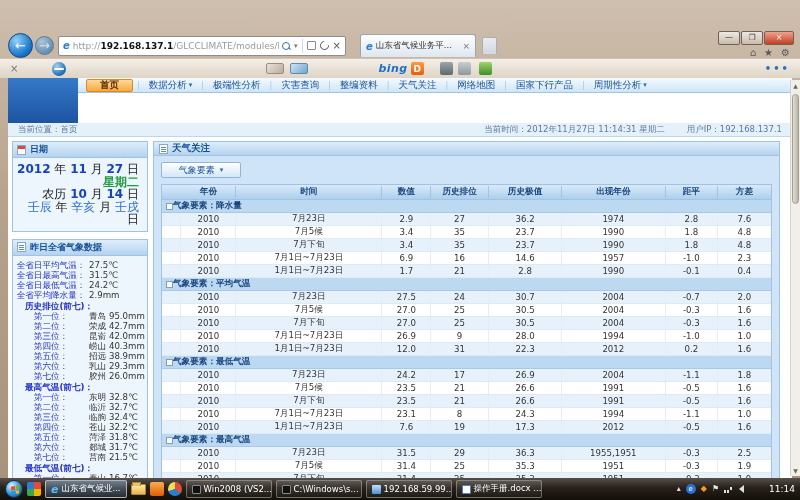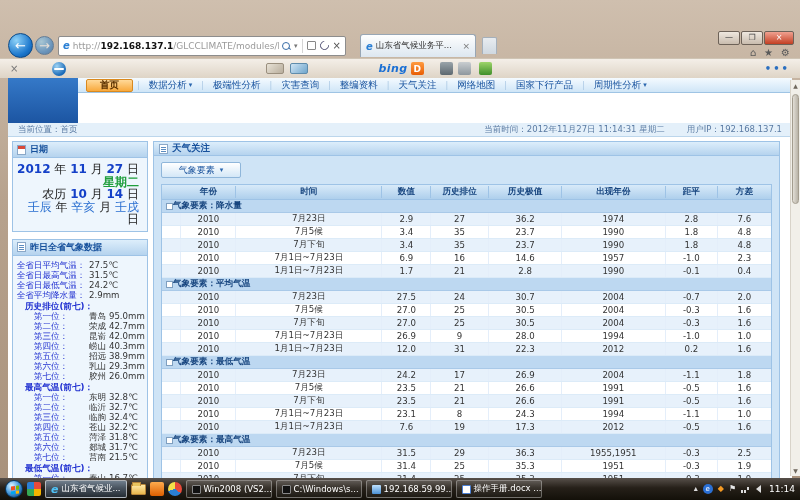--- a/index.html
+++ b/index.html
@@ -156,21 +156,21 @@
 .b-net{background:linear-gradient(#bfe2ff,#4a90d4)}
 .b-doc{background:#fff;border:1px solid #4a7fd4;position:relative}
 .tray{margin-left:auto;display:flex;align-items:center;gap:5px;color:#fff;font-size:9px}
 .tray .ti{font-size:8px;color:#ddd;line-height:1}
 .ti.flag{color:#e8e8e8}
 .ti.q{width:10px;height:10px;border-radius:50%;background:#2a6fd4;color:#fff;font-size:7px;display:flex;align-items:center;justify-content:center}
 .ti.fire{color:#f59a23}
 .net-ico{width:10px;height:8px;position:relative}
 .net-ico::before{content:"";position:absolute;left:0;bottom:0;width:2px;height:3px;background:#ddd;box-shadow:3px 0 0 #ddd,6px -3px 0 #ddd}
 .spk{width:0;height:0;border:4px solid transparent;border-right:5px solid #ddd;border-left:none}
-.clock{margin-left:3px}
+.clock{margin-left:20px}
 </style>
 </head>
 <body>
 
 <div class="screen">
 
   <div class="chrome">
     <div class="winbtns">
       <div class="winbtn">—</div>
       <div class="winbtn">❐</div>

